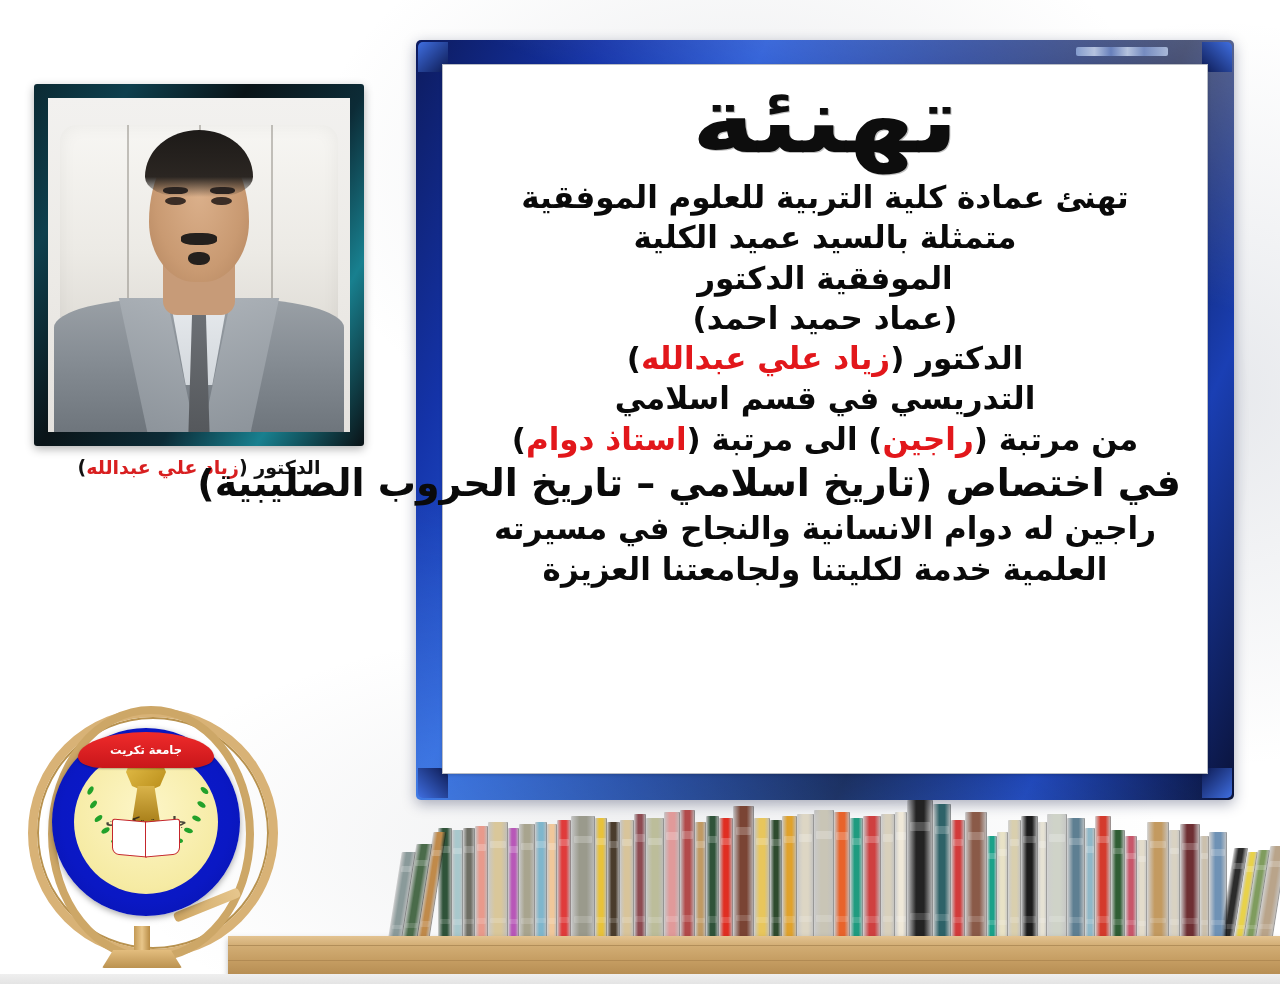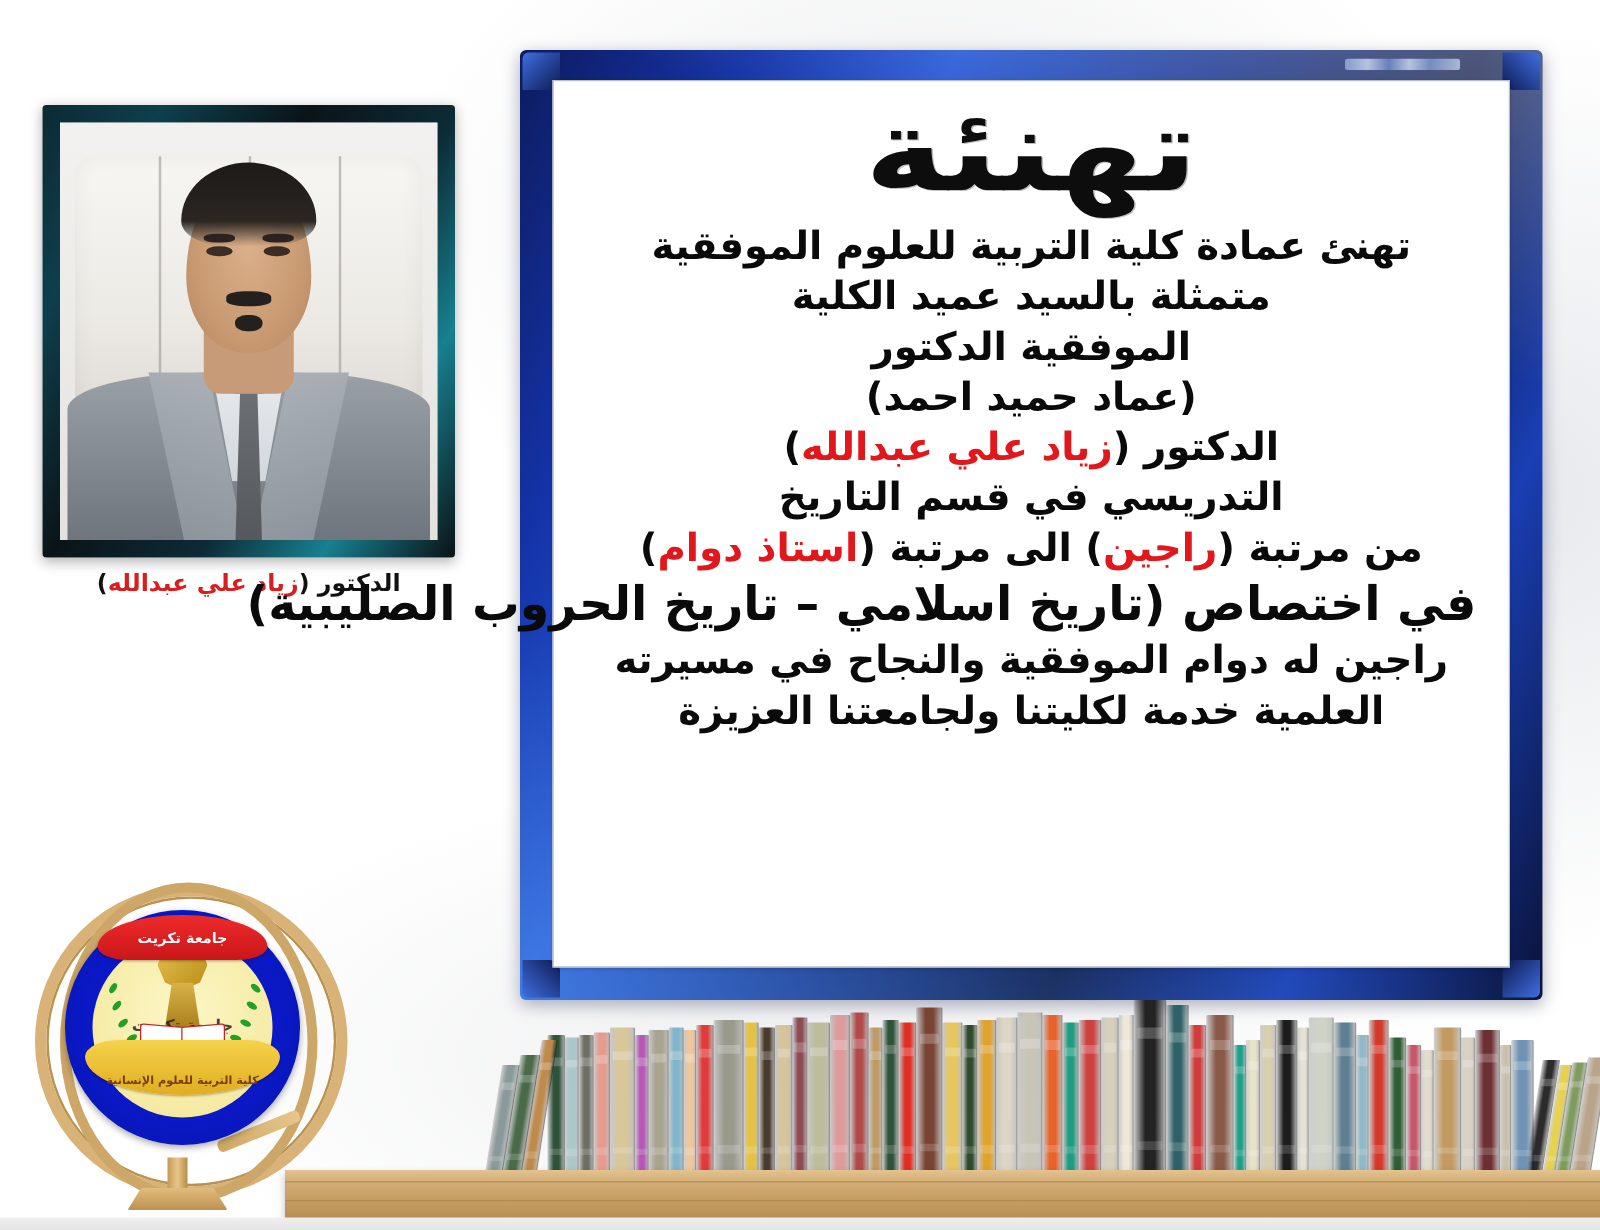--- a/index.html
+++ b/index.html
@@ -234,28 +234,28 @@
         <div class="body-lines">
           <div class="ln">تهنئ عمادة كلية التربية للعلوم الموفقية</div>
           <div class="ln">متمثلة بالسيد عميد الكلية</div>
           <div class="ln">الموفقية الدكتور</div>
           <div class="ln">(عماد حميد احمد)</div>
 
           <div class="ln">
             <span>الدكتور (</span><span class="red">زياد علي عبدالله</span><span>)</span>
           </div>
 
-          <div class="ln">التدريسي في قسم التاريخ</div>
+          <div class="ln">التدريسي في قسم اسلامي</div>
 
           <div class="ln">
             <span>من مرتبة (</span><span class="red">راجين</span><span>) الى مرتبة (</span><span class="red">استاذ دوام</span><span>)</span>
           </div>
 
           <div class="ln sm">في اختصاص (تاريخ اسلامي – تاريخ الحروب الصليبية)</div>
-          <div class="ln">راجين له دوام الموفقية والنجاح في مسيرته</div>
+          <div class="ln">راجين له دوام الانسانية والنجاح في مسيرته</div>
           <div class="ln">العلمية خدمة لكليتنا ولجامعتنا العزيزة</div>
         </div>
 
       </div>
     </div>
   </div>
 
   <div class="shelf-wrap">
     <div class="books" id="books-row">
         <div class="bk lean" style="width: 17px; height: 96px; background: linear-gradient(90deg, rgba(0, 0, 0, 0.18), rgb(185, 164, 138) 35%, rgb(185, 164, 138) 65%, rgba(0, 0, 0, 0.22));"></div>
@@ -350,22 +350,19 @@
         <div class="tower-body"></div>
       </div>
       <div class="arabictxt">جامعة تكريت</div>
       <div class="bookicon">
         <div class="pg l"></div>
         <div class="pg r"></div>
       </div>
       <div class="ribbon-top">
         <span>جامعة تكريت</span>
       </div>
-      <div class="ribbon-bot">
-        <span>كلية التربية للعلوم الإنسانية</span>
-      </div>
     </div>
     <div class="stand-neck"></div>
     <div class="stand-base"></div>
   </div>
 
   <div class="floor"></div>
 </div>
 
 </body></html>

